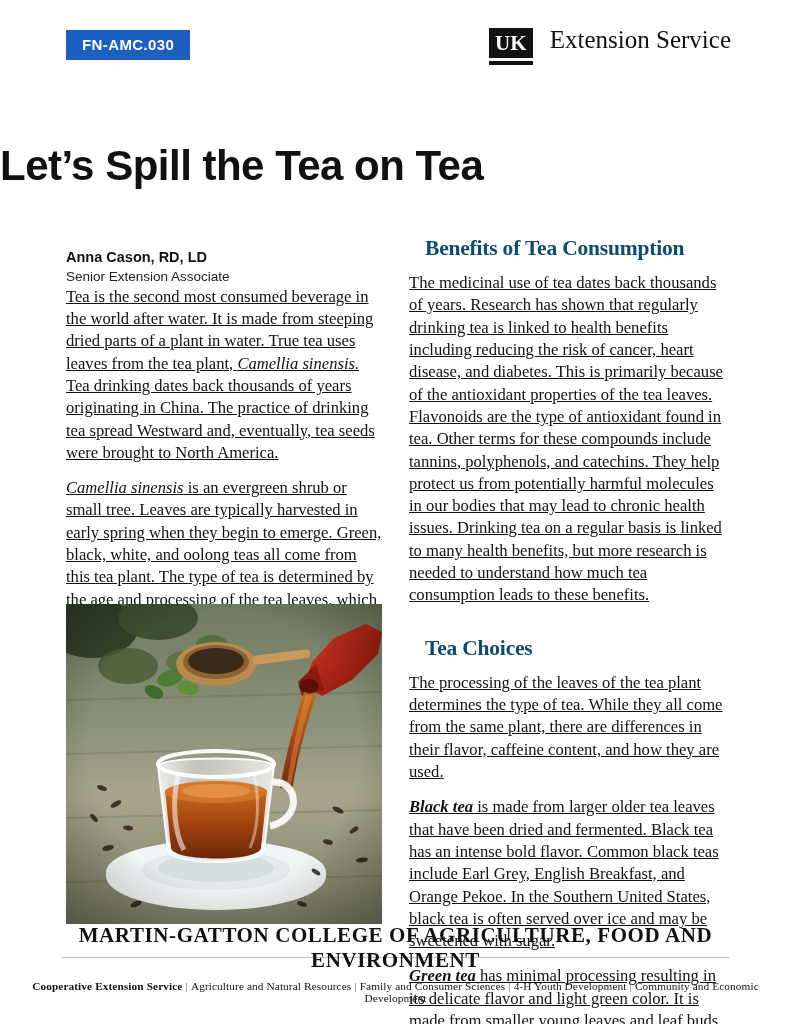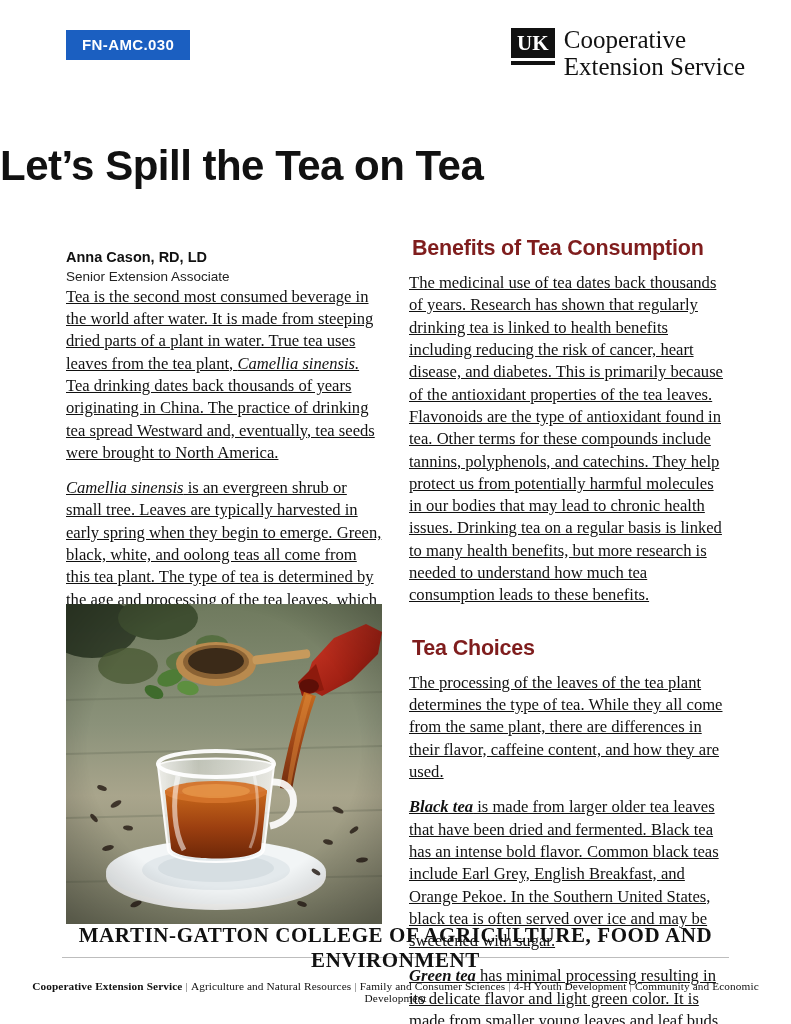--- a/index.html
+++ b/index.html
@@ -38,24 +38,25 @@
     color: #ffffff;
     font-family: "Liberation Sans", sans-serif;
     font-weight: bold;
     font-size: 15px;
     letter-spacing: 0.4px;
     padding: 7px 16px 8px 16px;
     line-height: 1;
   }
   .logo-block {
     position: absolute;
-    right: 46px;
+    right: 60px;
     top: 0px;
     display: flex;
     align-items: flex-start;
+    gap: 8px;
   }
   .uk-mark {
     width: 44px;
     height: 40px;
     position: relative;
     margin-right: 9px;
     margin-top: 2px;
   }
   .uk-mark .uk-text {
     position: absolute;
@@ -136,25 +137,25 @@
     font-size: 16.6px;
     line-height: 1.345;
     margin: 0 0 13px 0;
     color: #111111;
     text-align: left;
     text-decoration: underline;
   }
   .col-left p.body:first-of-type { }
 
   .sec-head {
-    font-family: Liberation Sans, sans-serif;
+    font-family: Liberation Serif, serif;
     font-weight: bold;
     font-size: 21.5px;
-    color: #7f1d1d;
-    margin: 0 0 11px 3px;
+    color: #0c4a6e;
+    margin: 0 0 11px 16px;
     letter-spacing: -0.2px;
   }
   .sec-head.second { margin-top: 29px; }
 
   em.it { font-style: italic; }
   .lead-term {
     font-weight: bold;
     font-style: italic;
   }
 
@@ -210,21 +211,20 @@
 
   <div class="header">
     <div class="pub-badge">FN-AMC.030</div>
 
     <div class="logo-block">
       <div class="uk-mark">
         <div class="uk-text">UK</div>
         <div class="uk-bar"></div>
       </div>
       <div class="logo-words">
-        <div>Cooperative</div>
         <div>Extension Service</div>
       </div>
     </div>
   </div>
 
   <h1 class="doc-title">Let’s Spill the Tea on Tea</h1>
 
   <div class="col-left">
     <div class="author-name">Anna Cason, RD, LD</div>
     <div class="author-role">Senior Extension Associate</div>

